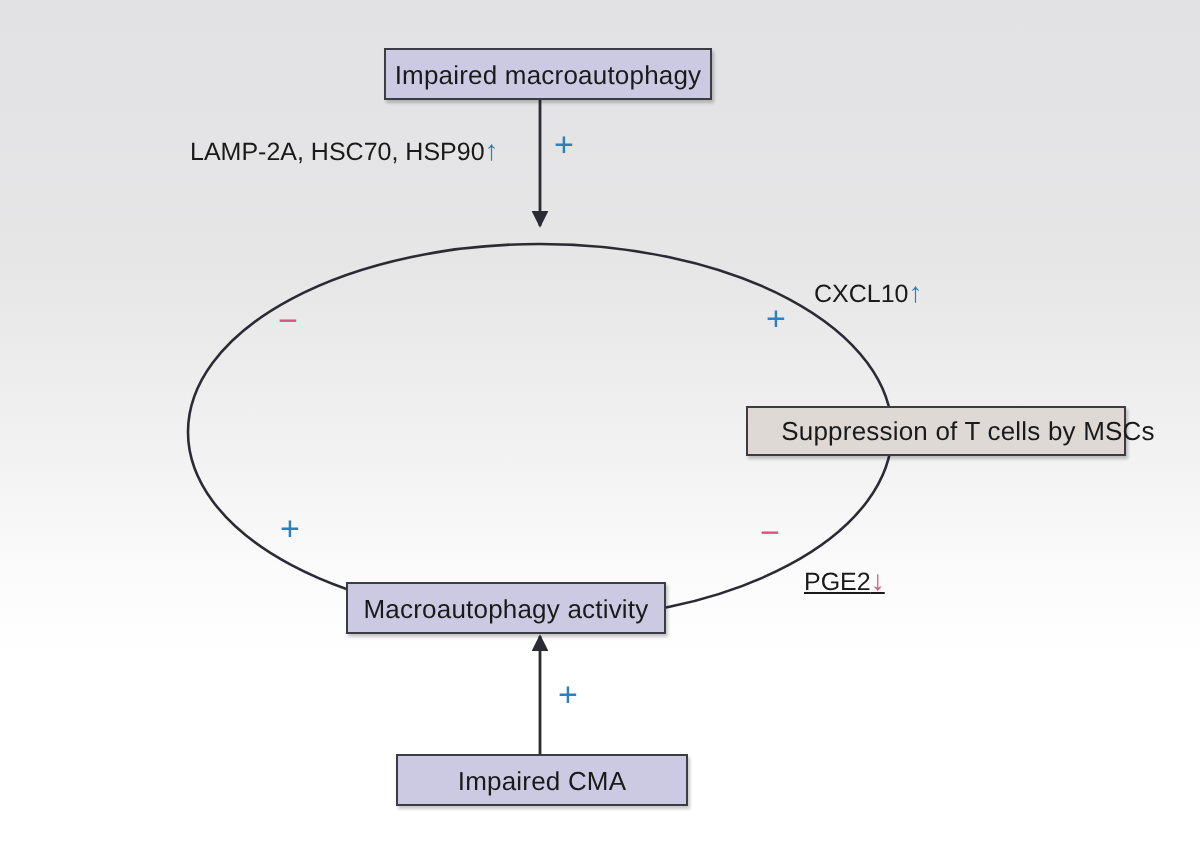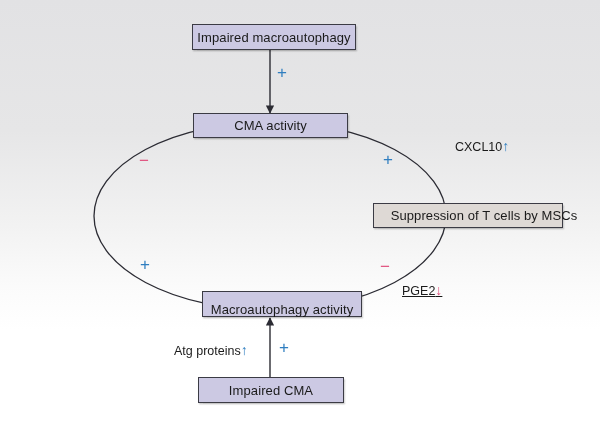--- a/index.html
+++ b/index.html
@@ -81,42 +81,42 @@
 
     <line x1="270" y1="50" x2="270" y2="113" stroke="#2b2b33" stroke-width="1.4" marker-end="url(#arrowdown)"></line>
 
     <line x1="270" y1="377" x2="270" y2="318" stroke="#2b2b33" stroke-width="1.4" marker-end="url(#arrowup)"></line>
   </svg>
 
   <div class="node purple" style="left:192px; top:24px; width:164px; height:26px;">
     <span>Impaired macroautophagy</span>
   </div>
 
-  <div class="node purple" style="left:193px; top:113px; width:155px; height:25px;">
-    <span>CMA activity</span>
-  </div>
 
 
   <div class="node gray" style="left:373px; top:203px; width:190px; height:25px;padding-left:32px;">
     <span>Suppression of T cells by MSCs</span>
   </div>
 
-  <div class="node purple" style="left:202px; top:291px; width:160px; height:26px;align-items:flex-end;">
+  <div class="node purple" style="left:173px; top:291px; width:160px; height:26px;">
     <span>Macroautophagy activity</span>
   </div>
 
   <div class="node purple" style="left:198px; top:377px; width:146px; height:26px;align-items:center;">
     <span>Impaired CMA</span>
   </div>
 
+  <div class="lbl" style="left:95px; top:68px;">
+    <span>LAMP-2A, HSC70, HSP90</span><span class="arrow-up">↑</span>
+  </div>
   <div class="sign plus" style="left:277px; top:64px;">
     <span>+</span>
   </div>
 
-  <div class="lbl" style="left:407px; top:139px;margin-left:48px;">
+  <div class="lbl" style="left:407px; top:139px;">
     <span>CXCL10</span><span class="arrow-up">↑</span>
   </div>
   <div class="sign plus" style="left:383px; top:151px;">
     <span>+</span>
   </div>
 
   <div class="sign minus" style="left:139px; top:152px;">
     <span>−</span>
   </div>
 
@@ -124,20 +124,17 @@
     <span>+</span>
   </div>
 
   <div class="sign minus" style="left:380px; top:258px;">
     <span>−</span>
   </div>
   <div class="lbl" style="left:402px; top:283px;text-decoration:underline;">
     <span>PGE2</span><span class="arrow-down">↓</span>
   </div>
 
-  <div class="lbl" style="left:174px; top:343px;">
-    <span>Atg proteins</span><span class="arrow-up">↑</span>
-  </div>
   <div class="sign plus" style="left:279px; top:339px;">
     <span>+</span>
   </div>
 
 </div>
 
 </body></html>

